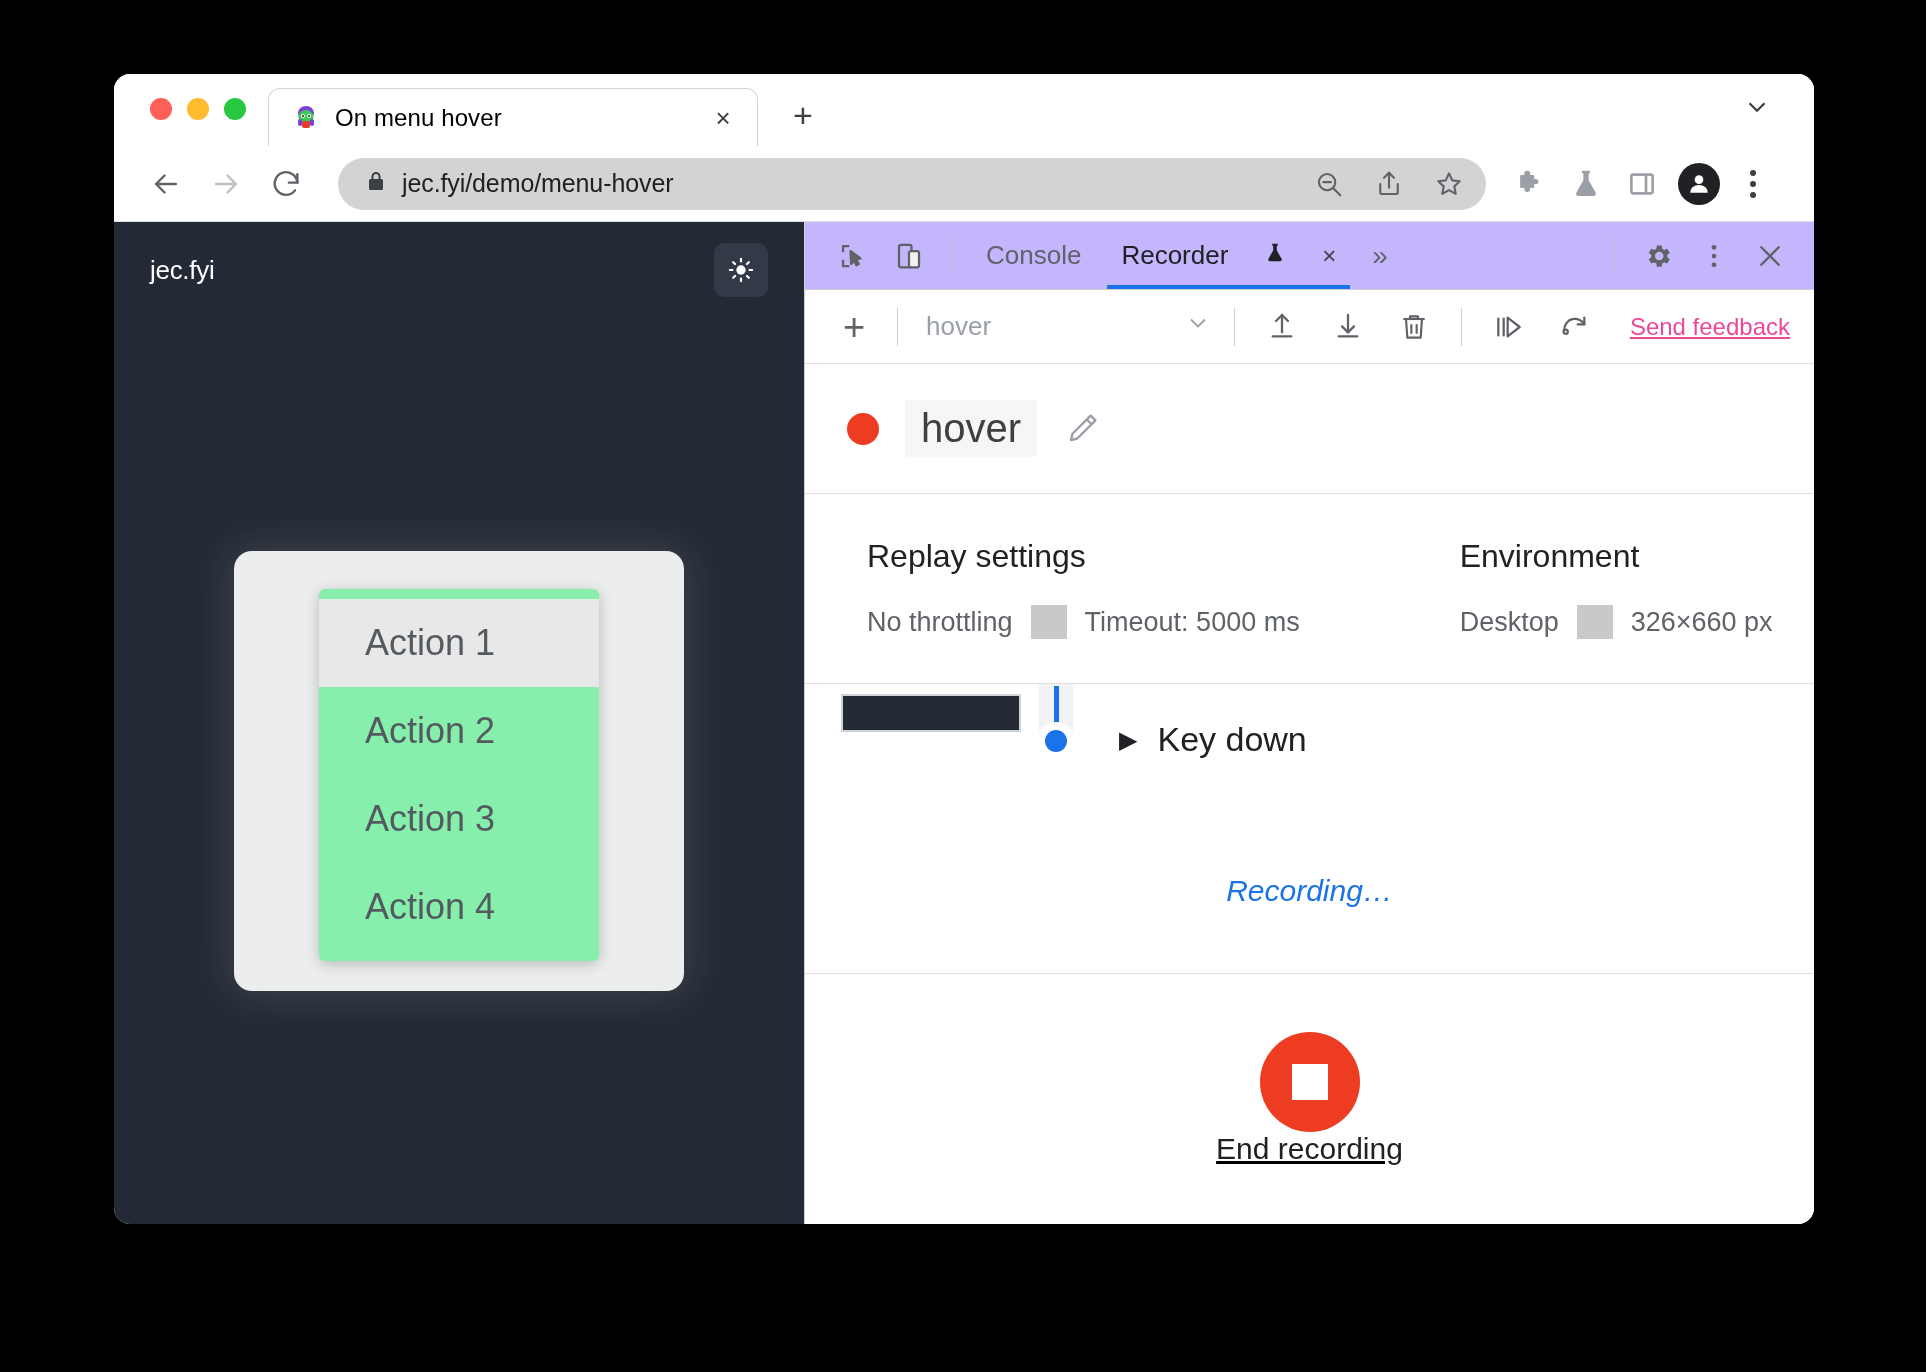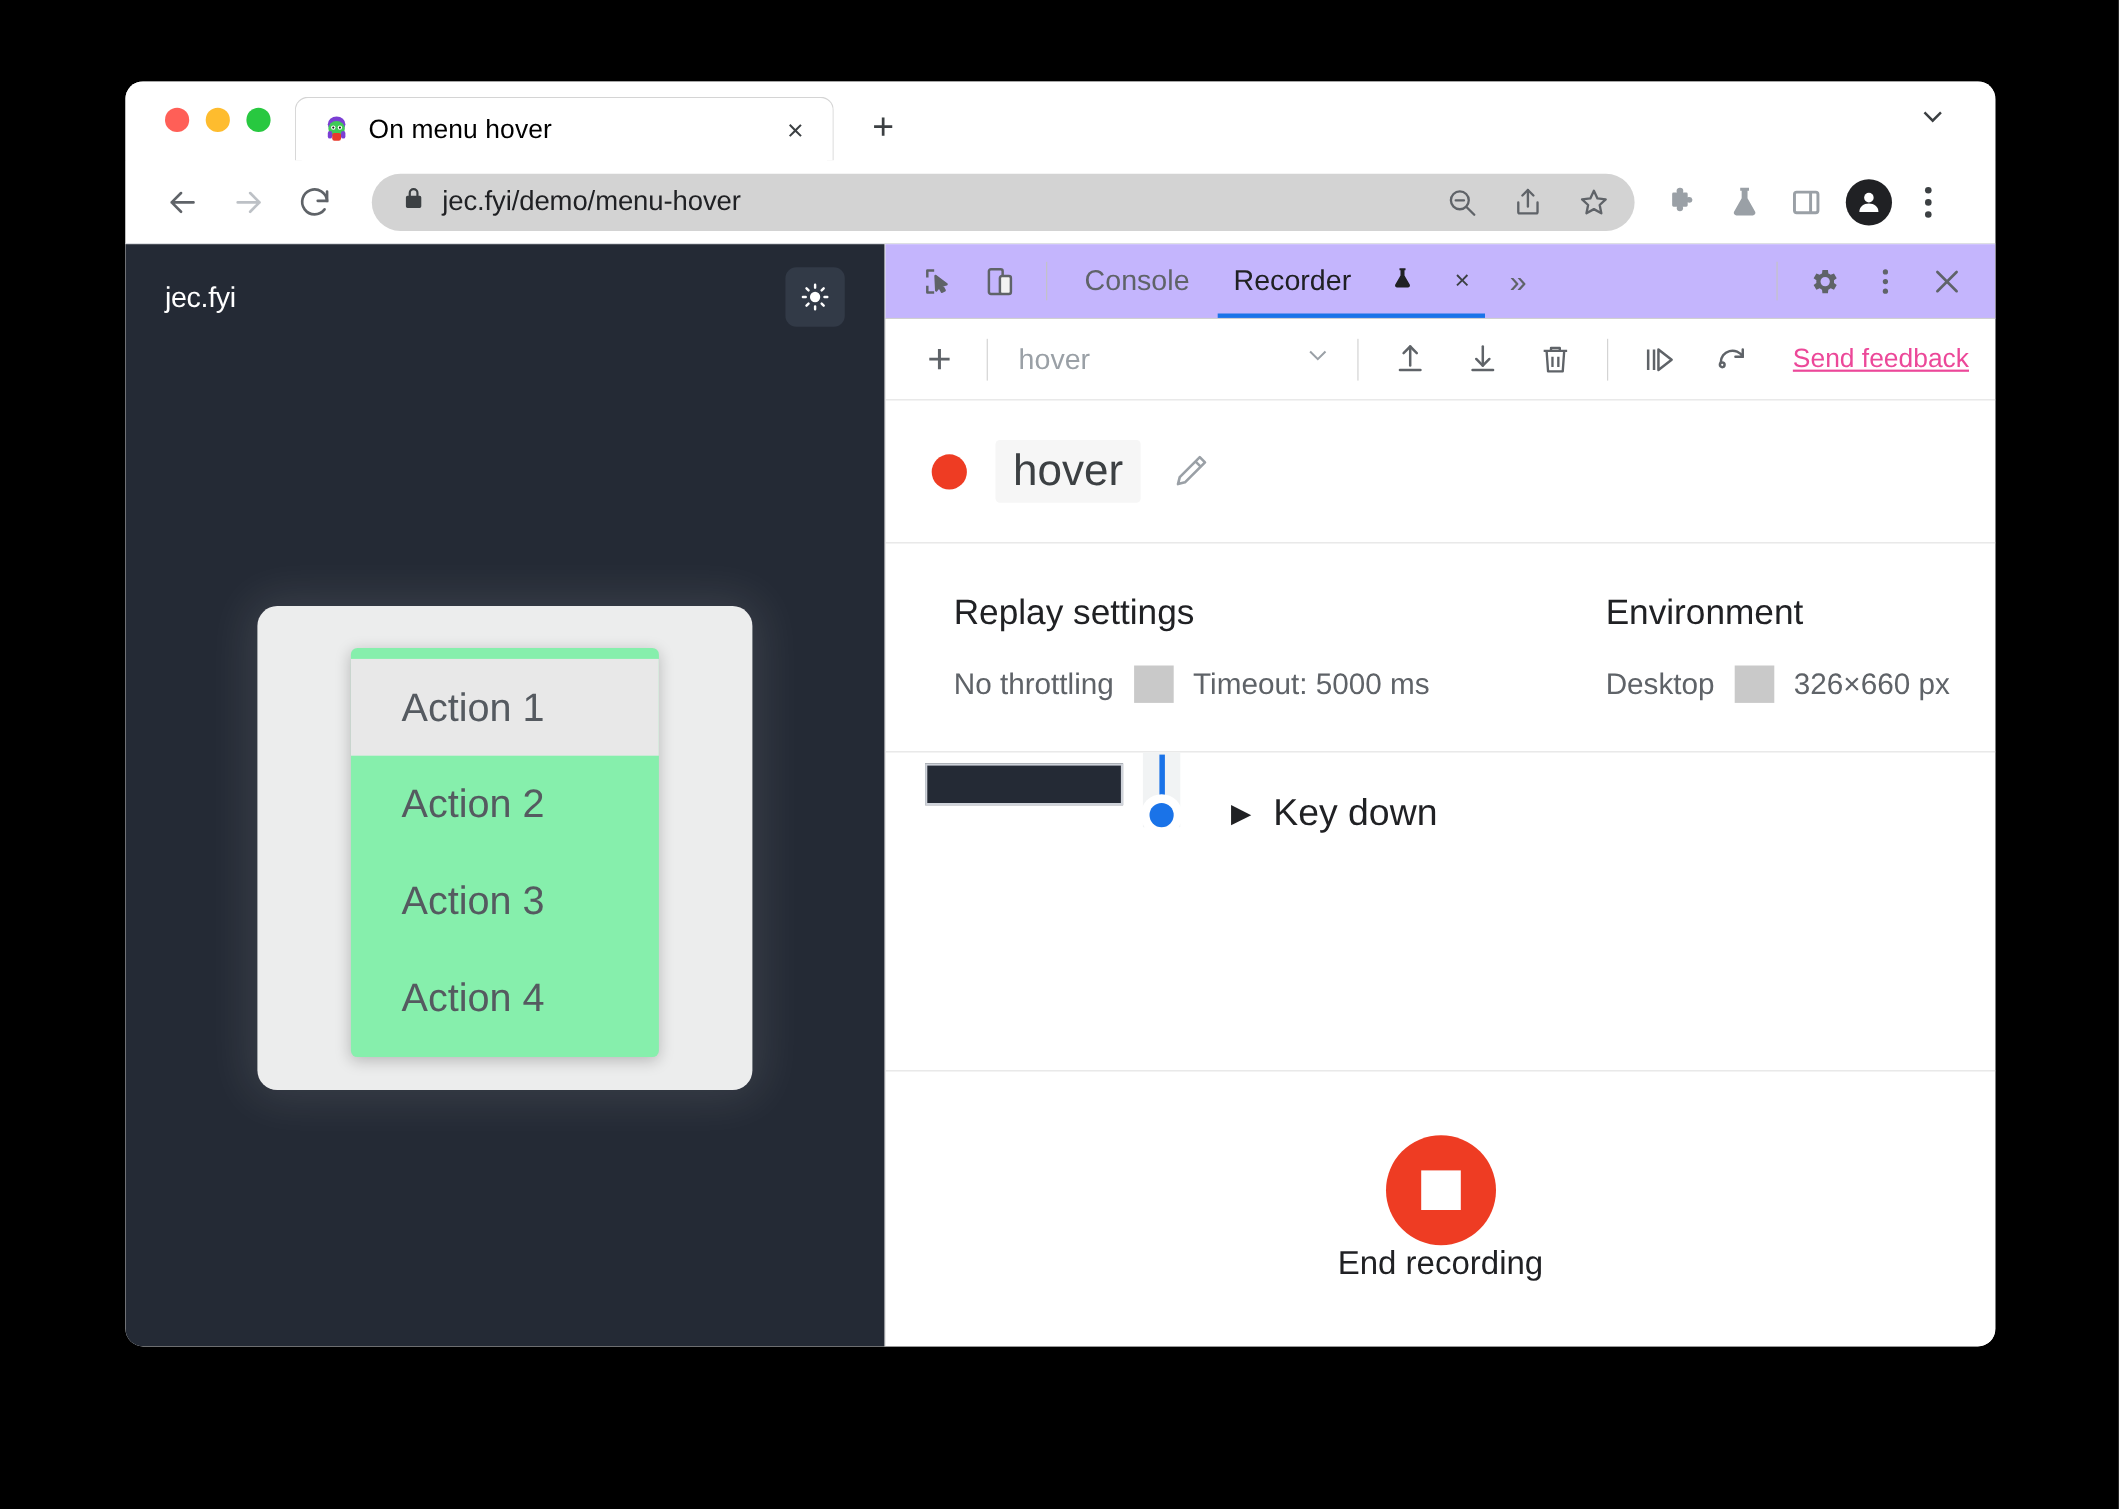--- a/index.html
+++ b/index.html
@@ -409,20 +409,21 @@
     font-size: 30px;
     font-style: italic;
     color: #1a73e8;
   }
 
   #end-rec-area {
     height: 250px;
     flex: 0 0 auto;
     display: flex; flex-direction: column;
     align-items: center; justify-content: center;
+    text-decoration: underline;
   }
   #end-rec-button {
     width: 100px; height: 100px; border-radius: 50%;
     background: #ee3c23;
     display: flex; align-items: center; justify-content: center;
   }
   #end-rec-square { width: 36px; height: 36px; background: #ffffff; }
   #end-rec-label { font-size: 30px; color: #202124; }
 </style>
 </head>
@@ -717,20 +718,21 @@
           <div id="step-timeline">
             <div id="timeline-track"></div>
             <div id="timeline-line"></div>
             <div id="timeline-dot"></div>
           </div>
           <div id="step-label-wrap">
             <span id="step-caret">▶</span>
             <span id="step-label">Key down</span>
           </div>
         </div>
+        <div id="recording-indicator">Recording…</div>
       </div>
 
       <div id="end-rec-area">
         <div id="end-rec-button">
           <span id="end-rec-square"></span>
         </div>
         <div id="end-rec-label">End recording</div>
       </div>
 
     </div>

